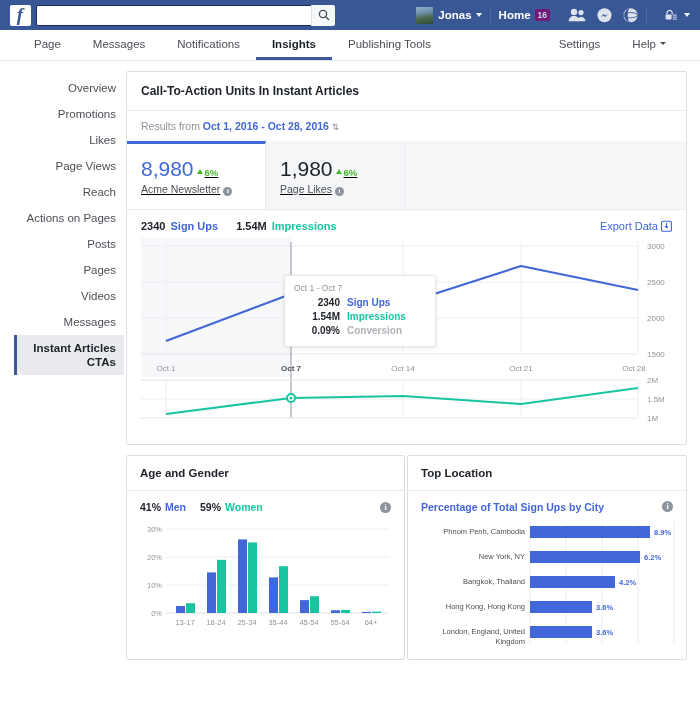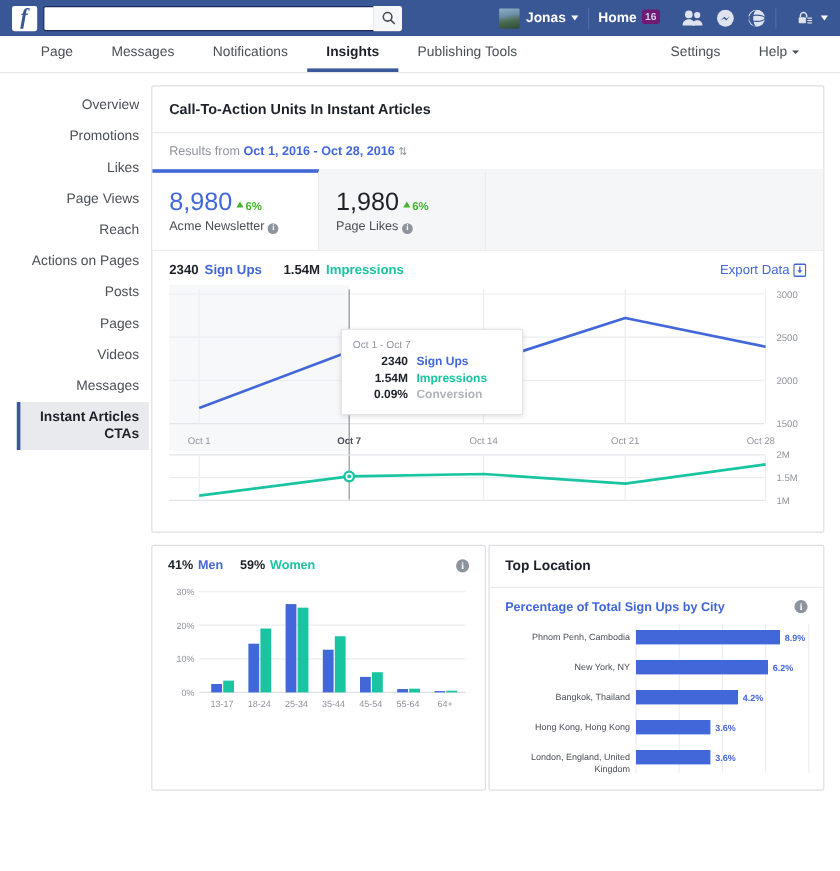--- a/index.html
+++ b/index.html
@@ -91,21 +91,21 @@
     padding: 9px 14px; font-size: 10.5px; color: #90949c; border-bottom: 1px solid #e9ebee;
   }
   .results-row .rng { color: #4267d8; font-weight: bold; }
   .rng-caret { color: #8d949e; font-size: 9px; }
 
   
   .stat-row { display: flex; border-bottom: 1px solid #e9ebee; }
   .stat-tab {
     width: 139px; flex: none; padding: 13px 0 13px 14px; cursor: pointer;
     background: #f5f6f7; border-right: 1px solid #e9ebee; border-top: 3px solid transparent;
-    position: relative; margin-top: -1px;
+    position: relative; margin-top: -1px; text-decoration: underline;
   }
   .stat-tab.active { background: #ffffff; border-top-color: #4267d8; }
   .stat-tab.filler { flex: 1; width: auto; background: #f5f6f7; border-right: none; }
   .stat-val { font-size: 21px; color: #1d2129; font-weight: normal; line-height: 24px; display: inline-block; }
   .stat-tab.active .stat-val { color: #4267d8; }
   .tri-up {
     display: inline-block; width: 0; height: 0; border-left: 3.5px solid transparent;
     border-right: 3.5px solid transparent; border-bottom: 5px solid #42b72a;
     margin: 0 2px 2px 3px;
   }
@@ -364,20 +364,21 @@
               <span class="tt-val">0.09%</span>
               <span class="tt-key tt-gray">Conversion</span>
             </div>
           </div>
         </div>
       </div>
 
       <div class="bottom-row">
 
         <div class="card card-half">
+          <div class="half-head">Age and Gender</div>
           <div class="half-body">
             <div class="gender-legend">
               <span class="gl-pct">41%</span>
               <span class="gl-name lg-blue">Men</span>
               <span class="gl-gap"></span>
               <span class="gl-pct">59%</span>
               <span class="gl-name lg-green">Women</span>
               <span class="info-dot info-dot-lg" style="margin-left:auto">i</span>
             </div>
 

